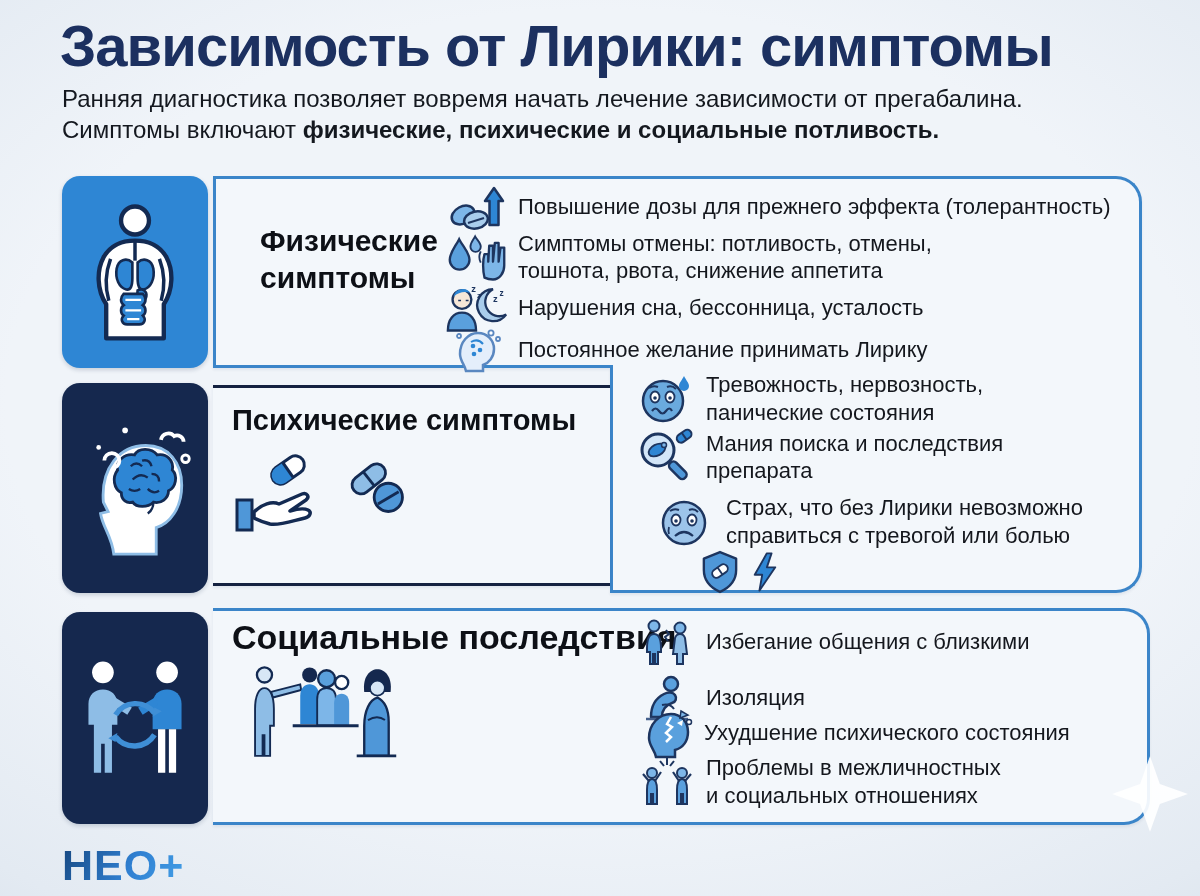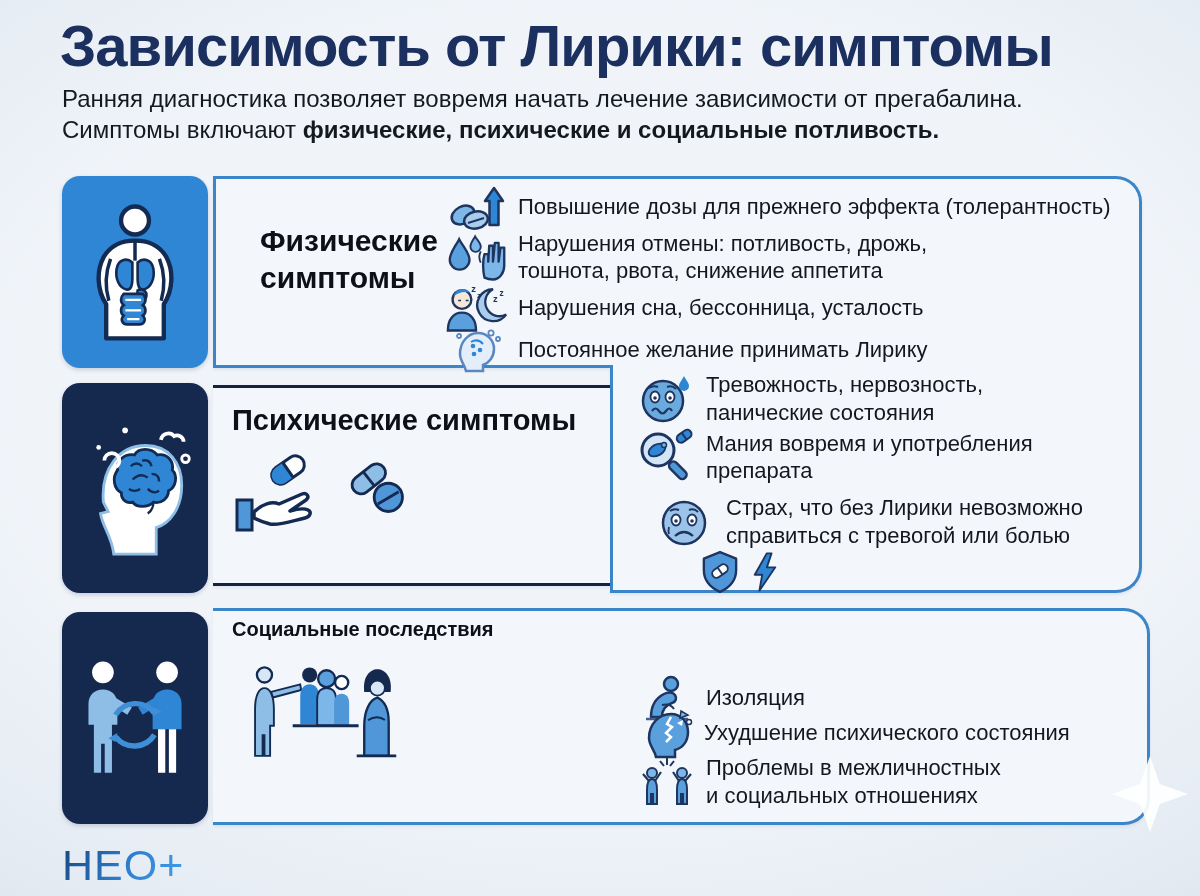--- a/index.html
+++ b/index.html
@@ -20,33 +20,33 @@
   .box-navy{background:#15284e;}
   .panel{background:#f3f7fb;box-sizing:border-box;box-shadow:0 2px 3px rgba(20,40,80,.07);}
   .panel-a{left:213px;top:176px;width:929px;height:192px;border:3px solid #3b85c9;border-bottom:none;border-radius:0 26px 0 0;}
   .seg-c{left:213px;top:365px;width:400px;height:3px;background:#3b85c9;}
   .panel-b{left:610px;top:368px;width:532px;height:225px;border:3px solid #3b85c9;border-top:none;border-radius:0 0 26px 0;}
   .panel-t2{left:213px;top:385px;width:397px;height:201px;border-top:3px solid #142140;border-bottom:3px solid #142140;}
   .panel-3{left:213px;top:608px;width:937px;height:217px;border:3px solid #3b85c9;border-left:none;border-radius:0 26px 26px 0;}
   .sec-title{font-weight:700;color:#0d1016;}
   .sec-title-1{left:232px;top:222px;font-size:30px;line-height:37px;margin-left:28px;}
   .sec-title-2{left:232px;top:404px;font-size:29px;}
-  .sec-title-3{left:232px;top:618px;font-size:20px;}
+  .sec-title-3{left:232px;top:618px;font-size:34px;}
   .row{position:absolute;display:flex;align-items:center;gap:10px;justify-content:space-between;}
   .ic{flex:0 0 62px;width:62px;display:flex;align-items:center;justify-content:center;}
   .ic-s3{flex:0 0 58px;width:58px;}
   .t{font-size:22px;line-height:27.5px;color:#14171d;white-space:nowrap;}
   .extra-icons{left:701px;top:550px;display:flex;gap:12px;align-items:center;}
   .sparkle{
     left:1112px;top:756px;width:76px;height:76px;background:#ffffff;opacity:.92;
     clip-path:polygon(50% 0,63% 37%,100% 50%,63% 63%,50% 100%,37% 63%,0 50%,37% 37%);
     filter:blur(1px);
   }
   .logo{
-    left:62px;top:841px;font-size:43px;font-weight:400;letter-spacing:1px;
+    left:62px;top:841px;font-size:43px;font-weight:700;letter-spacing:1px;
     color:#2b6fc0;
     background:linear-gradient(120deg,#16467e 0%,#2f7fd1 55%,#45a1e8 100%);
     -webkit-background-clip:text;background-clip:text;-webkit-text-fill-color:transparent;
   }
 </style>
 </head>
 <body>
 
 <div class="page">
 
@@ -95,21 +95,21 @@
   <div class="row" style="left:446px;top:229px;">
     <span class="ic">
       <svg width="66" height="56" viewBox="0 0 66 56">
         <path d="M14,9 C10,17 4,23 4,31 a10.5,10.5 0 0 0 21,0 C25,23 18,17 14,9 Z" fill="#5aa0dd" stroke="#1d355f" stroke-width="2.5"></path>
         <path d="M31,6 C29,10 26,13 26,17 a5.5,5.5 0 0 0 11,0 C37,13 33,10 31,6 Z" fill="#7db6e8" stroke="#1d355f" stroke-width="2"></path>
         <path d="M41,50 C39,42 39,31 41,25 L45,25 V33 L46,16 H50 V33 L52,13 H56 V33 L58,18 H62 V37 C62,45 57,52 50,52 C46,52 43,51 41,50 Z" fill="#7db6e8" stroke="#1d355f" stroke-width="2.5" stroke-linejoin="round"></path>
         <path d="M37,22 q-3,6 0,12" stroke="#1d355f" stroke-width="2" fill="none"></path>
       </svg>
     </span>
     <span>
-      <div class="t">Нарушения отмены: потливость, дрожь,</div>
+      <div class="t">Симптомы отмены: потливость, отмены,</div>
       <div class="t">тошнота, рвота, снижение аппетита</div>
     </span>
   </div>
 
   <div class="row" style="left:446px;top:282px;">
     <span class="ic">
       <svg width="66" height="52" viewBox="0 0 66 52">
         <circle cx="17" cy="17" r="10" fill="#f6e7d8" stroke="#1d355f" stroke-width="2.5"></circle>
         <path d="M8,14 a10,10 0 0 1 18,-4 q-10,-3 -18,4 Z" fill="#2e86d4"></path>
         <path d="M13,18 h3 M21,18 h3" stroke="#1d355f" stroke-width="1.8"></path>
@@ -205,21 +205,21 @@
         <g transform="rotate(45 36 36)">
             <rect x="34" y="32" width="21" height="8.5" rx="4" fill="#4f97d8" stroke="#1d355f" stroke-width="2.5"></rect>
           </g>
         <g transform="rotate(-35 48 8)">
           <rect x="40" y="4" width="16" height="8.5" rx="4.2" fill="#2e86d4" stroke="#1d355f" stroke-width="2"></rect>
           <line x1="48" y1="4" x2="48" y2="12.5" stroke="#1d355f" stroke-width="2"></line>
         </g>
       </svg>
     </span>
     <span>
-      <div class="t">Мания вовремя и употребления</div>
+      <div class="t">Мания поиска и последствия</div>
       <div class="t">препарата</div>
     </span>
   </div>
 
   <div class="row" style="left:654px;top:494px;">
     <span class="ic">
       <svg width="52" height="52" viewBox="0 0 52 52">
         <circle cx="25" cy="27" r="21" fill="#9cc4ea" stroke="#1d355f" stroke-width="2.5"></circle>
         <ellipse cx="17" cy="24" rx="4.5" ry="5.5" fill="#ffffff" stroke="#1d355f" stroke-width="1.8"></ellipse>
         <ellipse cx="33" cy="24" rx="4.5" ry="5.5" fill="#ffffff" stroke="#1d355f" stroke-width="1.8"></ellipse>
@@ -278,20 +278,32 @@
       <path d="M100,80 V56 C100,50 103,46 108,46 C113,46 116,50 116,56 V80 Z" fill="#4f97d8"></path>
       <line x1="56" y1="80" x2="126" y2="80" stroke="#132a52" stroke-width="3"></line>
       <path d="M132,44 C130,28 138,20 146,20 C154,20 162,28 160,44 Z" fill="#15284e"></path>
       <circle cx="146" cy="40" r="8" fill="#d7e7f6" stroke="#132a52" stroke-width="2"></circle>
       <path d="M132,112 V80 C132,64 138,52 146,50 C154,54 158,64 158,76 V112 Z" fill="#4f97d8" stroke="#132a52" stroke-width="2.5"></path>
       <path d="M136,74 q10,-6 18,0" stroke="#132a52" stroke-width="2" fill="none"></path>
       <line x1="124" y1="112" x2="166" y2="112" stroke="#132a52" stroke-width="3"></line>
     </svg>
   </div>
 
+  <div class="row" style="left:638px;top:618px;">
+    <span class="ic ic-s3">
+      <svg width="52" height="48" viewBox="0 0 52 48">
+        <circle cx="13" cy="8" r="5.5" fill="#7db6e8" stroke="#1d355f" stroke-width="2"></circle>
+        <path d="M6,30 C6,20 9,16 13,16 C17,16 20,20 20,30 V34 H17 V46 H14 V36 H12 V46 H9 V34 H6 Z" fill="#5aa0dd" stroke="#1d355f" stroke-width="2"></path>
+        <circle cx="39" cy="10" r="5.5" fill="#7db6e8" stroke="#1d355f" stroke-width="2"></circle>
+        <path d="M32,36 L34,20 C35,17 37,16 39,16 C41,16 43,17 44,20 L46,36 H42 V46 H36 V36 Z" fill="#8ebde6" stroke="#1d355f" stroke-width="2"></path>
+        <path d="M25,12 l3,4 -4,3 3,4" stroke="#1d355f" stroke-width="2" fill="none"></path>
+      </svg>
+    </span>
+    <span class="t">Избегание общения с близкими</span>
+  </div>
 
   <div class="row" style="left:638px;top:675px;">
     <span class="ic ic-s3">
       <svg width="50" height="46" viewBox="0 0 50 46">
         <circle cx="29" cy="9" r="7" fill="#5aa0dd" stroke="#1d355f" stroke-width="2.5"></circle>
         <path d="M9,42 C9,31 14,23 22,19 C26,17 31,17 33,20 C35,23 34,27 30,28 C24,30 20,35 20,42 Z" fill="#5aa0dd" stroke="#1d355f" stroke-width="2.5" stroke-linejoin="round"></path>
         <path d="M20,30 q8,-2 12,4" stroke="#1d355f" stroke-width="2" fill="none"></path>
         <line x1="4" y1="44" x2="46" y2="44" stroke="#44608c" stroke-width="2.5"></line>
       </svg>
     </span>

